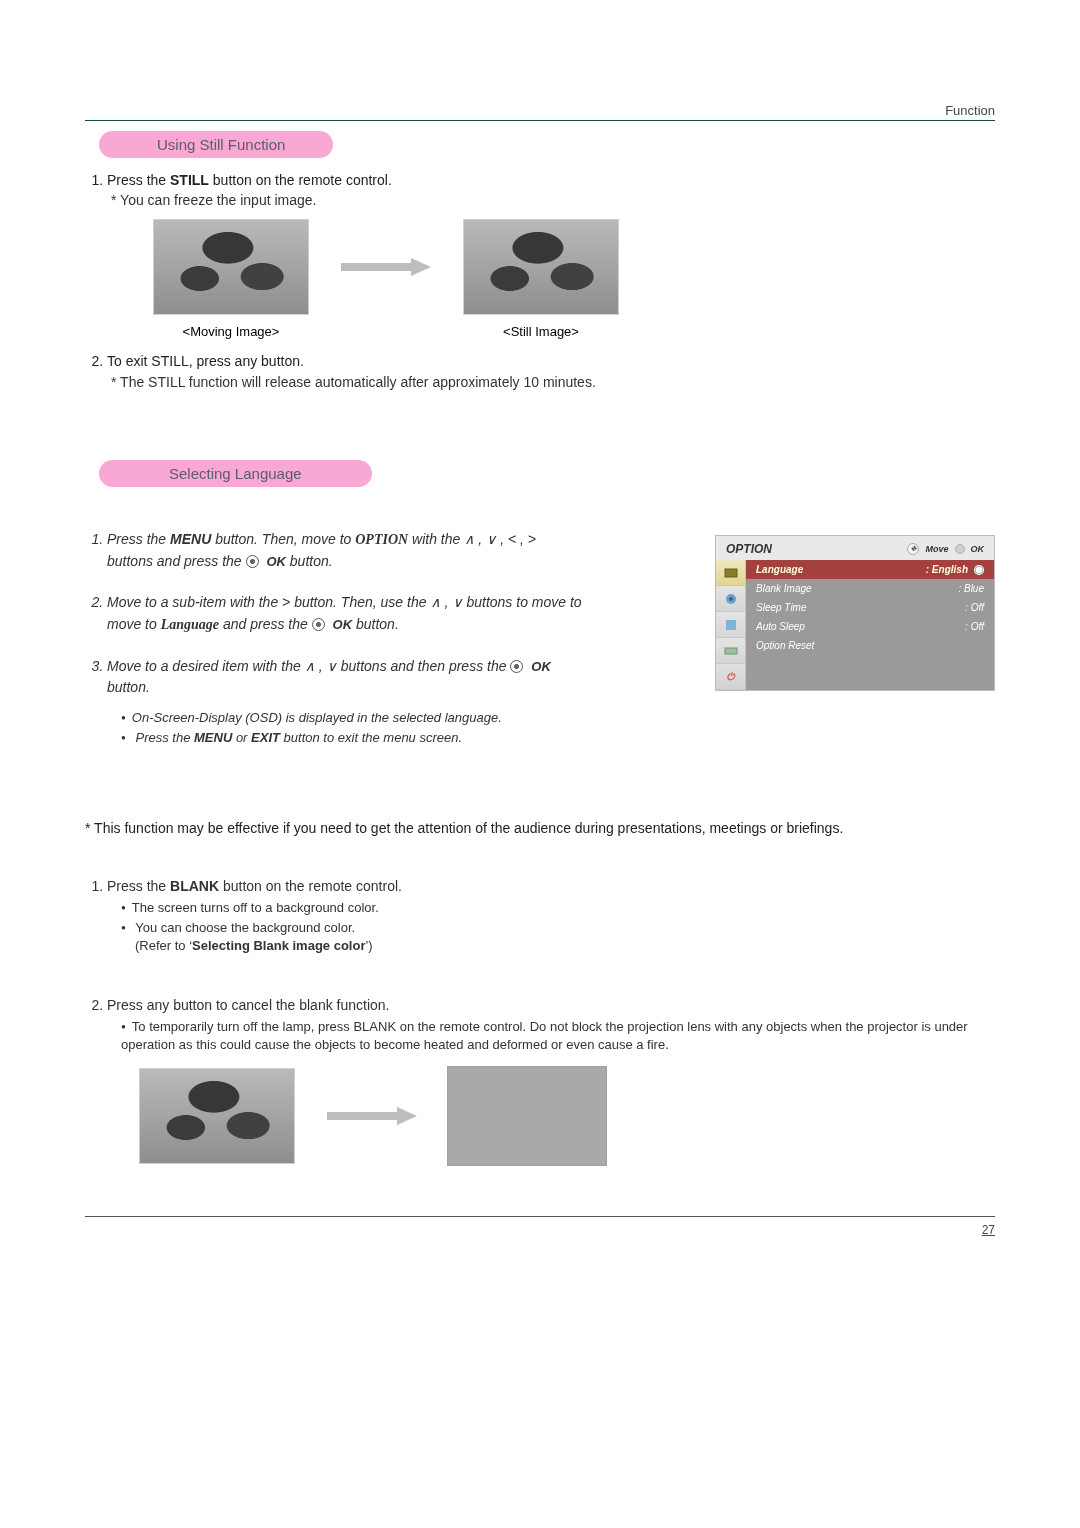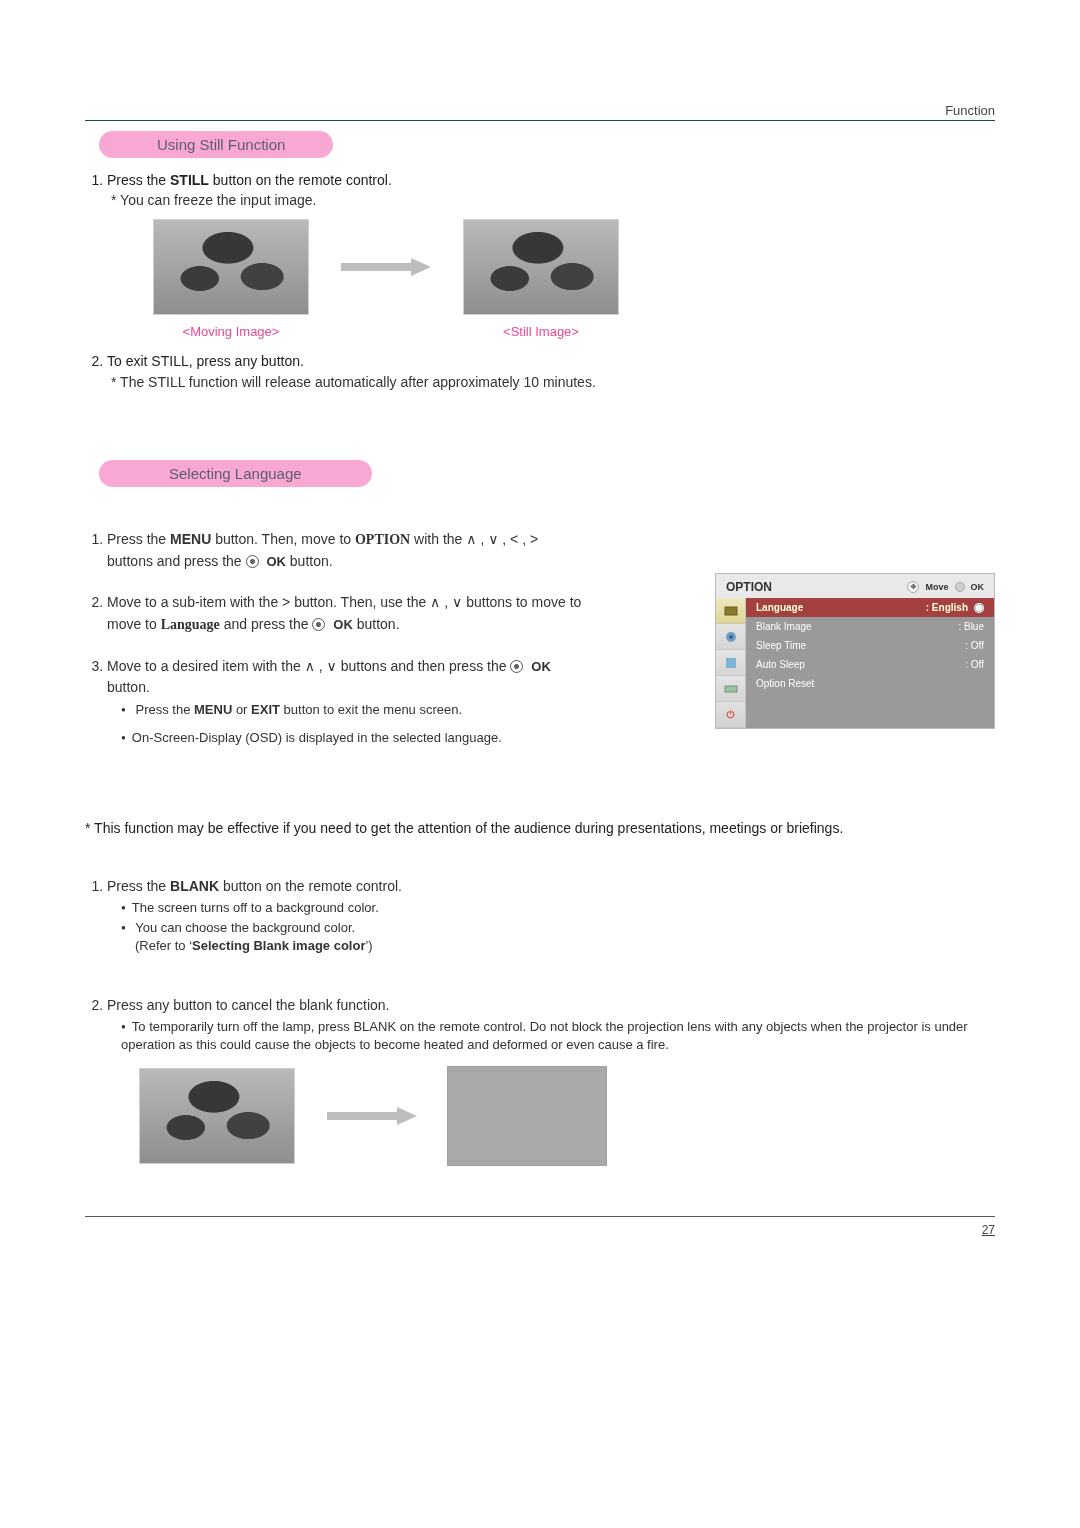--- a/index.html
+++ b/index.html
@@ -81,26 +81,26 @@
     height: 18px;
     display: flex;
     align-items: center;
   }
   .arrow-box svg { width: 100%; height: 18px; }
   .caption-row {
     display: flex;
     margin: 4px 0 8px 44px;
     gap: 30px;
     font-size: 13px;
-    color: #ec4899;
+    color: #000000;
   }
   .caption-row .c1 { width: 160px; text-align: center; }
   .caption-row .sp { width: 90px; }
   .caption-row .c2 { width: 160px; text-align: center; }
-  .lang-block { display: flex; gap: 52px; align-items: center; margin-top: 6px;}
+  .lang-block { display: flex; gap: 52px; align-items: flex-start; margin-top: 6px; font-style: italic;}
   .lang-text { flex: 1 1 auto; }
   ol.steps-lang { margin: 30px 0 0 0; padding-left: 22px; font-size: 14px; }
   ol.steps-lang > li { margin-bottom: 20px; line-height: 1.55; }
   .osd {
     width: 280px;
     margin-top: 36px;
     border: 1px solid #bbb;
     background: #e9e9e9;
     font-family: Arial, sans-serif;
   }
@@ -225,24 +225,24 @@
           <span> buttons and press the </span> <span class="okicon"></span> <b class="ok-txt">OK</b> <span> button.</span>
         </li>
         <li>
           <span>Move to a sub-item with the </span><span class="sym">&gt;</span><span> button. Then, use the </span><span class="sym">∧ , ∨</span><span> buttons to move to </span><br>
           
           <span>move to </span><span class="serif">Language</span><span> and press the </span> <span class="okicon"></span> <b class="ok-txt">OK</b> <span> button.</span>
         </li>
         <li>
           <span>Move to a desired item with the </span><span class="sym">∧ , ∨</span><span> buttons and then press the </span> <span class="okicon"></span> <b class="ok-txt">OK</b><br>
           <span> button.</span>
+          <div class="sub bullet" style="margin-top:10px;">On-Screen-Display (OSD) is displayed in the selected language.</div>
           <div class="sub bullet">
             <span>Press the </span><b>MENU</b><span> or </span><b>EXIT</b><span> button to exit the menu screen.</span>
           </div>
-          <div class="sub bullet" style="margin-top:10px;">On-Screen-Display (OSD) is displayed in the selected language.</div>
         </li>
       </ol>
     </div>
 
     <div class="osd">
       <div class="osd-head">
         <div class="osd-title">OPTION</div>
         <div class="osd-hints">
           <span class="mv-i">✥</span>
           <b>Move</b>

